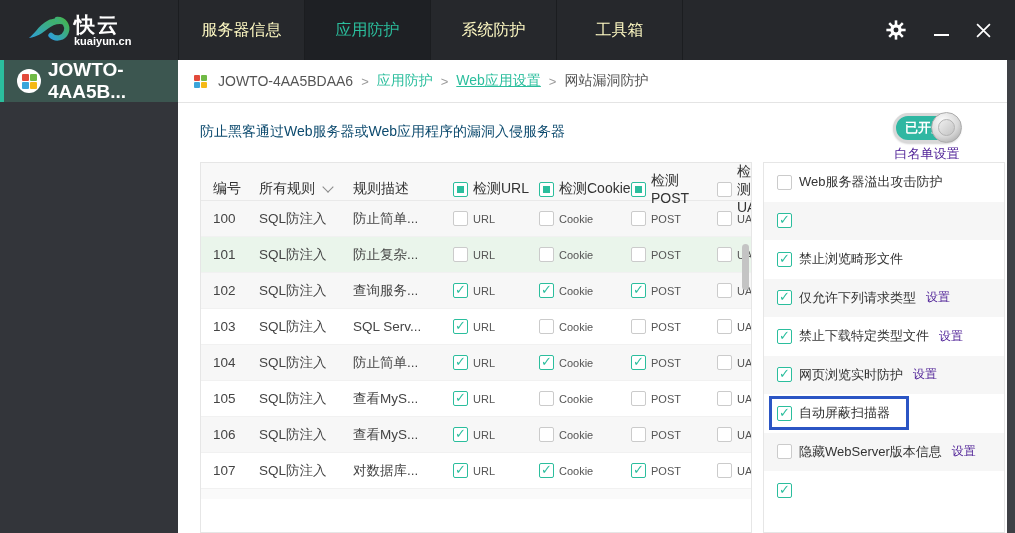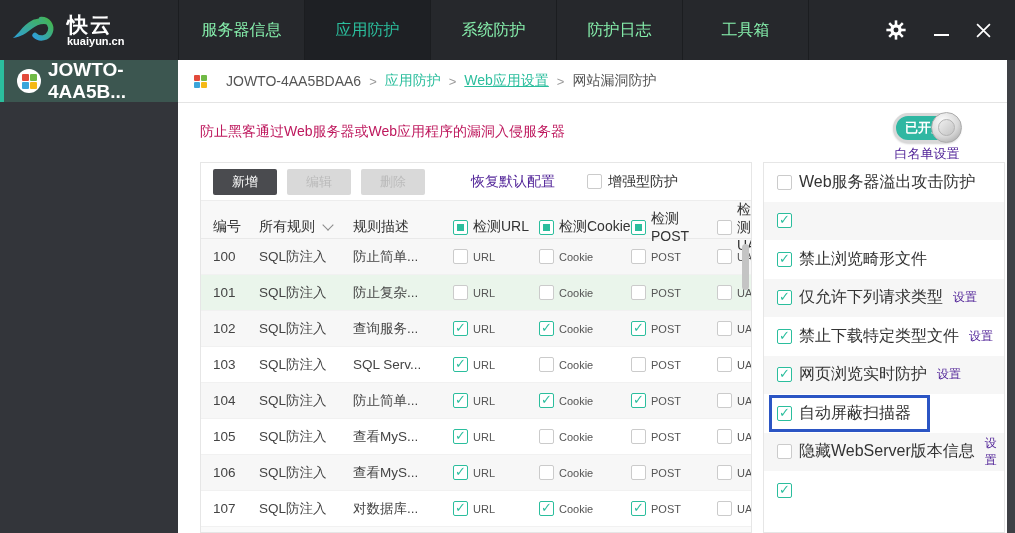--- a/index.html
+++ b/index.html
@@ -1,51 +1,51 @@
 <!DOCTYPE html>
 <html><head>
 <meta charset="utf-8">
 <style>
   html,body { margin:0; padding:0; }
   body { width:1015px; height:533px; overflow:hidden; font-family:"Liberation Sans","DejaVu Sans",sans-serif; background:#fff; }
   .app { width:1015px; height:533px; display:flex; flex-direction:column; }
 
   
   .titlebar { height:60px; background:#26282C; display:flex; align-items:stretch; flex:none; }
-  .logo { width:178px; flex:none; display:flex; align-items:center; padding-left:12px; gap:9px; box-sizing:border-box; }
+  .logo { width:178px; flex:none; display:flex; align-items:center; padding-left:28px; box-sizing:border-box; }
   .logo-t1 { color:#fff; font-size:21px; font-weight:bold; letter-spacing:2px; line-height:22px; }
   .logo-t2 { color:#fff; font-size:11px; font-weight:bold; line-height:11px; }
   .nav { display:flex; }
-  .nav-item { width:125px; display:flex; align-items:center; justify-content:center; color:#86efac; font-size:16px; border-left:1px solid #1B1D20; cursor:pointer; }
+  .nav-item { width:125px; display:flex; align-items:center; justify-content:center; color:#fef9c3; font-size:16px; border-left:1px solid #1B1D20; cursor:pointer; }
   .nav-item:last-child { border-right:1px solid #1B1D20; }
   .nav-item.active { background:#1E2024; color:#2BBE9D; }
   .win-controls { margin-left:auto; display:flex; align-items:center; gap:27px; padding-right:24px; }
   .win-btn { display:flex; align-items:center; justify-content:center; cursor:pointer; }
   .min-glyph { width:15px; height:2px; background:#fff; margin-top:10px; }
 
   
   .bodyrow { flex:1; display:flex; min-height:0; }
   .sidebar { width:178px; flex:none; background:#33353A; }
   .server-item { height:42px; background:#3C5650; border-left:4px solid #2BBE9D; display:flex; align-items:center; gap:7px; padding-left:13px; box-sizing:border-box; color:#fff; font-size:19px; cursor:pointer;font-weight:bold; }
   .main { flex:1; min-width:0; display:flex; flex-direction:column; background:#fff; }
   .dark-strip { width:8px; flex:none; background:#3E4045; }
 
   .winicon { border-radius:50%; background:#fff; display:inline-grid; grid-template-columns:7px 7px; grid-template-rows:7px 7px; gap:1px; place-content:center; width:24px; height:24px; flex:none; }
   .winicon.small { width:19px; height:19px; grid-template-columns:6px 6px; grid-template-rows:6px 6px; }
   .winicon span { border-radius:1px; }
   .wi-r { background:#E24A3B; } .wi-g { background:#70BA45; } .wi-b { background:#3BA5DA; } .wi-y { background:#F5B916; }
 
-  .breadcrumb { height:42px; flex:none; border-bottom:1px solid #E4E4E4; display:flex; align-items:center; padding-left:13px; gap:16px; font-size:14px; color:#555; }
+  .breadcrumb { height:42px; flex:none; border-bottom:1px solid #E4E4E4; display:flex; align-items:center; padding-left:13px; gap:8px; font-size:14px; color:#555; }
   .bc.link, .bc.link-underline { color:#2BBE9D; }
   .bc.link-underline { text-decoration:underline; }
   .sep { color:#9A9A9A; font-size:13px; }
 
   .content { flex:1; min-height:0; display:flex; flex-direction:column; padding:0 2px 0 22px; }
   .desc-row { flex:none; display:flex; align-items:flex-start; padding-top:10px; height:59px; box-sizing:border-box; }
-  .desc-text { font-size:14px; color:#be185d; padding-top:10px; }
+  .desc-text { font-size:14px; color:#0c4a6e; padding-top:10px; }
   .toggle-col { margin-left:auto; margin-right:44px; display:flex; flex-direction:column; align-items:center; gap:2px; }
   .toggle { position:relative; width:62px; height:24px; background:#2FB7A2; border:3px solid #D8D8D8; border-radius:16px; display:flex; align-items:center; box-shadow:0 1px 2px rgba(0,0,0,.18); cursor:pointer; }
   .toggle-label { color:#fff; font-size:13px; font-weight:bold; padding-left:9px; }
   .knob { position:absolute; right:-4px; top:-4px; width:31px; height:31px; border-radius:50%; background:radial-gradient(circle at 38% 30%, #FDFDFD, #D9D9D9 55%, #9A9A9A 100%); border:1px solid #ACACAC; box-sizing:border-box; }
   .knob::after { content:""; position:absolute; inset:6px; border-radius:50%; border:1px solid #B2B2B2; background:linear-gradient(135deg,#EFEFEF,#C3C3C3); }
   .link { color:#4c1d95; cursor:pointer; text-decoration:none; }
   .whitelist { font-size:13px; }
 
   .panels { flex:1; min-height:0; display:flex; gap:11px; }
   .rules-panel { width:552px; flex:none; border:1px solid #E6E6E6; box-sizing:border-box; background:#fff; position:relative; overflow:hidden; }
@@ -72,21 +72,21 @@
   .tick { color:#2BBE9D; font-size:13px; font-weight:bold; line-height:1; margin-top:-2px; }
   .sq { width:7px; height:7px; background:#2BBE9D; }
 
   .scroll-thumb { position:absolute; right:2px; top:81px; width:7px; height:46px; background:#C4C4C4; border-radius:4px; cursor:pointer; }
 
   .settings-panel { flex:1; border:1px solid #E6E6E6; box-sizing:border-box; background:#fff; overflow:hidden; }
   .set-item { height:38.5px; display:flex; align-items:center; padding-left:13px; background:#fff; box-sizing:border-box; cursor:pointer; }
   .set-item.stripe { background:#F6F6F6; }
   .set-inner { display:inline-flex; align-items:center; gap:7px; }
   .set-inner.highlighted { border:3px solid #2B55C4; padding:5px 16px 5px 5px; margin-left:-8px; }
-  .set-label { font-size:16px; color:#333; white-space:nowrap; }
+  .set-label { font-size:13px; color:#333; white-space:nowrap; }
   .set-link { margin-left:10px; font-size:12px;font-family:Liberation Mono, monospace; }
 </style>
 </head>
 <body>
 
 <div class="app">
 
   <div class="titlebar">
     <div class="logo">
       <span style="display:inline-flex;">
@@ -103,21 +103,20 @@
       </span>
       <span>
         <div class="logo-t1">快云</div>
         <div class="logo-t2">kuaiyun.cn</div>
       </span>
     </div>
     <nav class="nav">
         <div class="nav-item">服务器信息</div>
         <div class="nav-item active">应用防护</div>
         <div class="nav-item">系统防护</div>
-        <div class="nav-item">防护日志</div>
         <div class="nav-item">工具箱</div>
       </nav>
     <div class="win-controls">
       <span class="win-btn">
         <svg width="22" height="22" viewBox="0 0 24 24">
           <g fill="#fff">
             <rect x="10.6" y="1.5" width="2.8" height="21"></rect>
             <rect x="10.6" y="1.5" width="2.8" height="21" transform="rotate(45 12 12)"></rect>
             <rect x="10.6" y="1.5" width="2.8" height="21" transform="rotate(90 12 12)"></rect>
             <rect x="10.6" y="1.5" width="2.8" height="21" transform="rotate(135 12 12)"></rect>
@@ -178,30 +177,20 @@
               <span class="toggle-label">已开启</span>
               <span class="knob"></span>
             </div>
             <a class="link whitelist">白名单设置</a>
           </div>
         </div>
 
         <div class="panels">
 
           <section class="rules-panel">
-            <div class="toolbar">
-              <button class="btn primary">新增</button>
-              <button class="btn disabled">编辑</button>
-              <button class="btn disabled">删除</button>
-              <a class="link restore-link">恢复默认配置</a>
-              <span class="enh-label">
-                <span class="cb unchecked"></span>
-                <span>增强型防护</span>
-              </span>
-            </div>
             <div class="thead">
                 <div class="th">编号</div>
                 <div class="th">所有规则<span class="chev"></span></div>
                 <div class="th">规则描述</div>
                 <div class="check-cell">
                   <span class="cb indeterminate">
                     <span class="sq"></span>
                   </span>
                   <span>检测URL</span>
                 </div>

